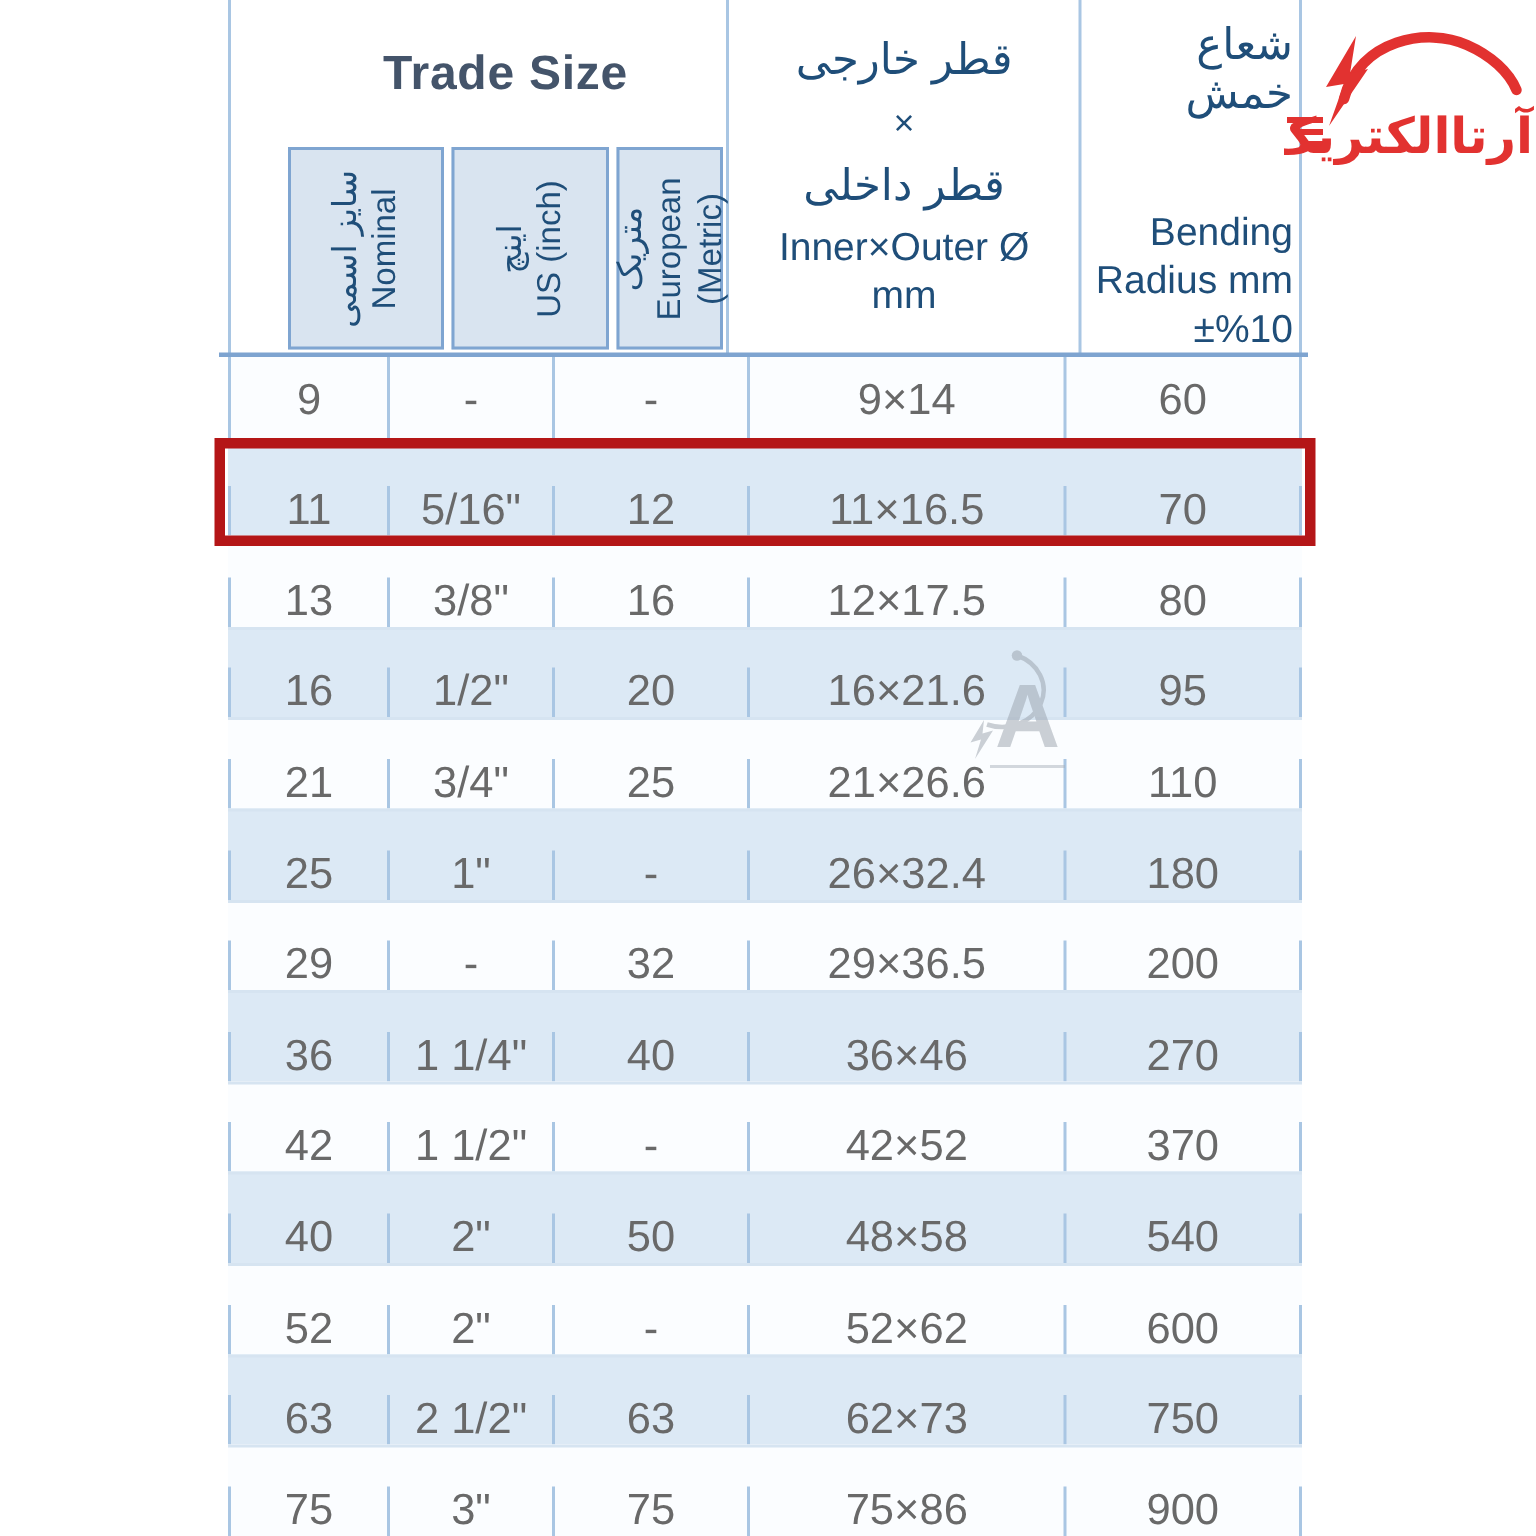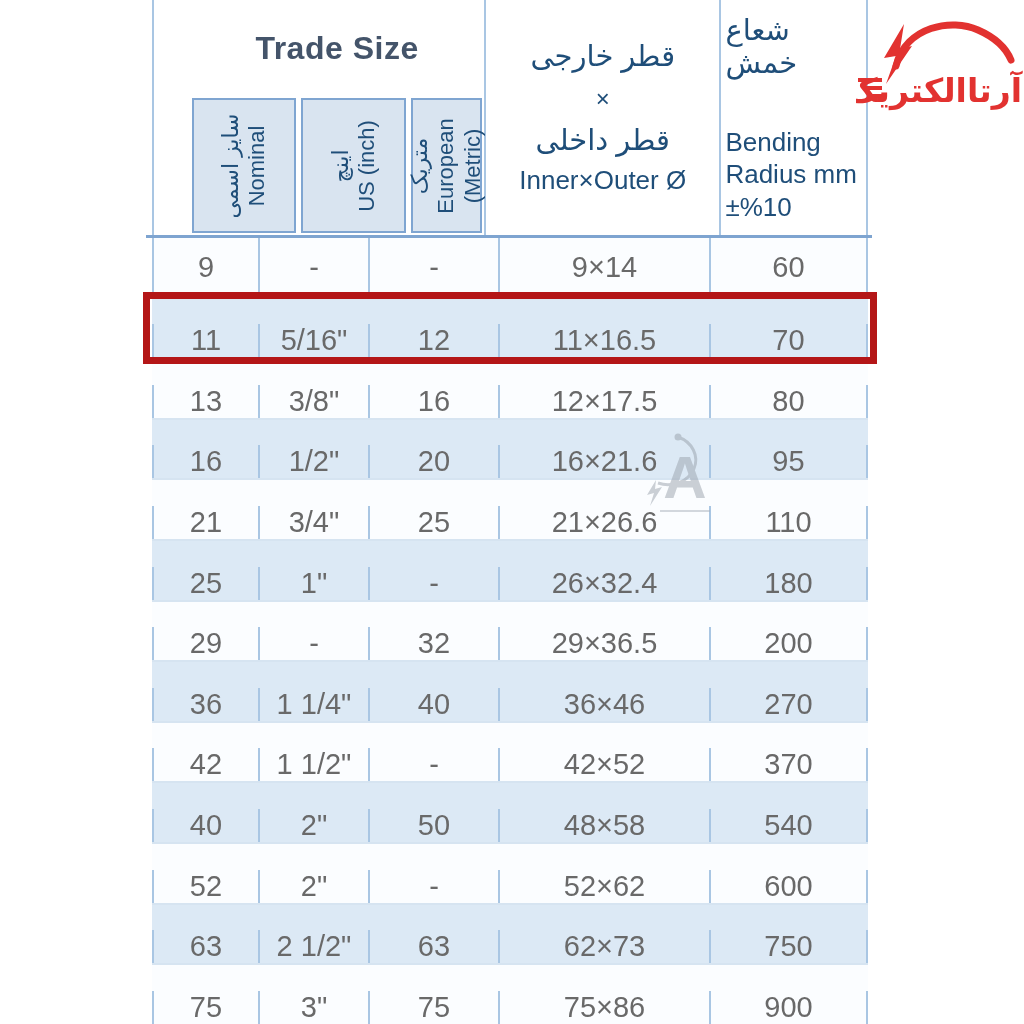--- a/index.html
+++ b/index.html
@@ -14,22 +14,22 @@
   .rot-row{flex:1;display:flex;gap:5px;padding:2px 2px 4px 2px;box-sizing:border-box;}
   .rot-cell{position:relative;background:#d9e4f0;border:2px solid #7fa5d1;box-sizing:border-box;}
   .rc0{width:104px;} .rc1{width:105px;} .rc2{flex:1;}
   .rot-inner{position:absolute;left:50%;top:50%;width:128px;
              transform:translate(-50%,-50%) rotate(-90deg);
              text-align:center;color:#1f4e79;font-size:22px;line-height:1.2;}
   .h-col4{width:248px;box-sizing:border-box;border-left:2px solid #a9c6e3;
           display:flex;flex-direction:column;align-items:center;justify-content:center;
           row-gap:13px;color:#1f4e79;text-align:center;}
   .h-col5{width:156px;box-sizing:border-box;border-left:2px solid #a9c6e3;border-right:2px solid #a9c6e3;
-          display:flex;flex-direction:column;align-items:center;color:#1f4e79;text-align:left;
-          padding:14px 4px 14px 4px;gap:16px;}
+          display:flex;flex-direction:column;align-items:center;color:#1f4e79;text-align:right;
+          padding:14px 4px 2px 4px;gap:16px;}
   .fa-big{font-size:29px;line-height:1.15;}
   .x-mark{font-size:24px;line-height:1;}
   .en-line{font-size:26px;line-height:1.25;}
   .h-col5 .bending-block{margin-top:auto;font-size:26px;line-height:1.25;}
   .hdr-sep{position:absolute;left:146px;top:235px;width:726px;height:3px;background:#7ea4d0;z-index:1;}
 
   
   .grid{position:absolute;left:152px;top:238px;width:716px;height:786px;
         display:flex;flex-direction:column;}
   .row{flex:1;display:flex;background:#fbfdff;}
@@ -75,20 +75,21 @@
         </div>
       </div>
     </div>
   </div>
   <div class="h-col4">
     <div class="fa-big">قطر خارجی</div>
     <div class="x-mark">×</div>
     <div class="fa-big">قطر داخلی</div>
     <div class="en-line" style="row-gap:0;margin-top:-6px;">
       <div>Inner×Outer Ø</div>
+      <div>mm</div>
     </div>
   </div>
   <div class="h-col5">
     <div class="fa-big">شعاع خمش</div>
     <div class="bending-block">
       <div>Bending Radius mm</div>
       <div>±%10</div>
     </div>
   </div>
 </div>

